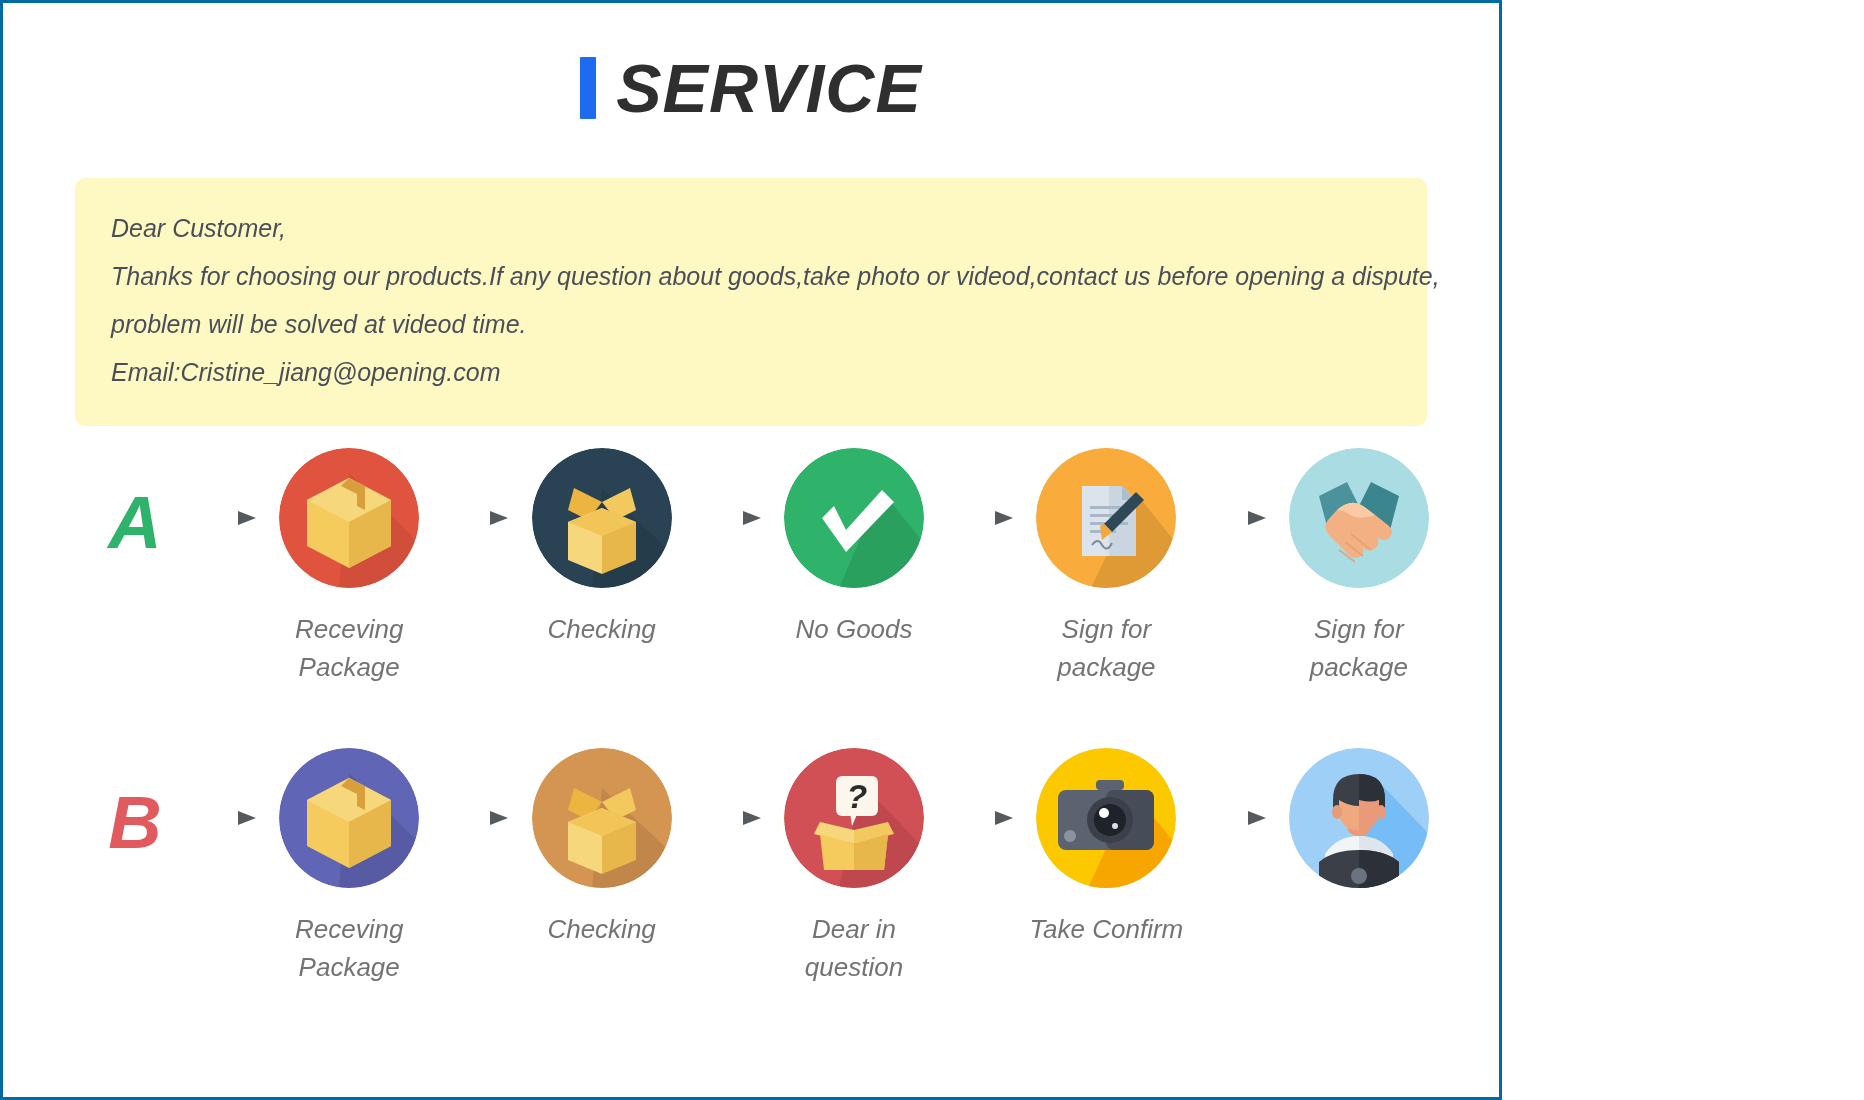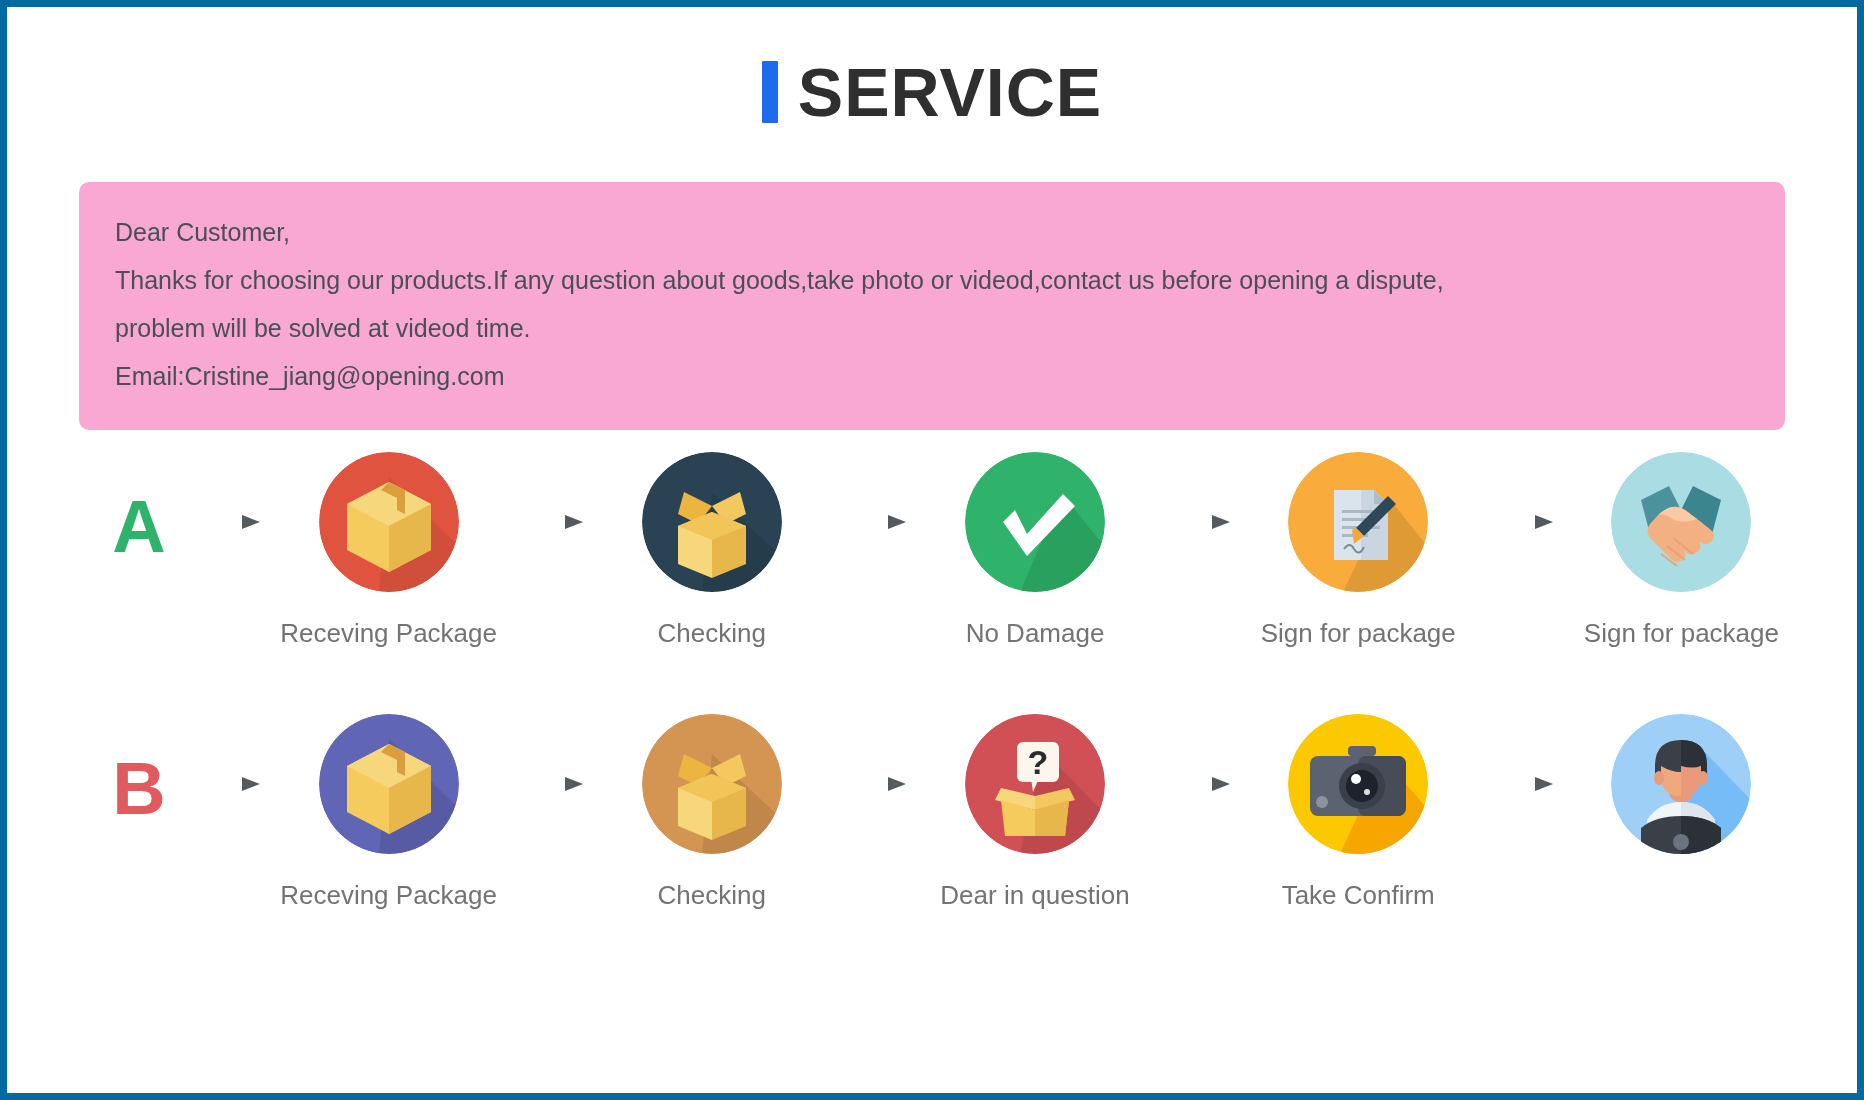--- a/index.html
+++ b/index.html
@@ -8,26 +8,27 @@
     background: #ffffff;
   }
   body {
     width: 1864px;
     height: 1100px;
     font-family: "Liberation Sans", sans-serif;
     overflow: hidden;
   }
   .page {
     position: relative;
-    width: 1864px;
+    width: 1502px;
     height: 1100px;
     box-sizing: border-box;
-    border: 7px solid #0369a1;
+    border: 3px solid #0369a1;
     background: #ffffff;
     overflow: hidden;
+    font-style: italic;
   }
 
   
   .title-row {
     display: flex;
     align-items: center;
     justify-content: center;
     gap: 20px;
     margin-top: 40px;
     height: 90px;
@@ -42,21 +43,21 @@
     font-size: 68px;
     font-weight: bold;
     color: #2f2f2f;
     letter-spacing: 1px;
     line-height: 1;
   }
 
   
   .notice {
     margin: 45px 72px 0 72px;
-    background: #f9a8d4;
+    background: #fef9c3;
     border-radius: 10px;
     padding: 26px 36px 30px 36px;
     box-sizing: border-box;
   }
   .notice p {
     margin: 0;
     font-size: 25px;
     line-height: 48px;
     color: #4a4f57;
     white-space: nowrap;
@@ -185,21 +186,21 @@
     </div>
 
     <div class="step">
       <div class="circle">
         <svg width="140" height="140" viewBox="0 0 140 140">
           <circle cx="70" cy="70" r="70" fill="#2fb36a"></circle>
           <path d="M97 42 L140 95 L140 140 L55 140 Z" fill="#000" opacity="0.10"></path>
           <path d="M38 70 L50 58 L62 82 L98 42 L110 54 L62 104 Z" fill="#ffffff"></path>
         </svg>
       </div>
-      <div class="step-label">No Damage</div>
+      <div class="step-label">No Goods</div>
     </div>
 
     <div class="arrow">
       <svg width="70" height="26" viewBox="0 0 70 26">
           <path d="M0 13 h50 v-7 l18 7 -18 7 v-7 z" fill="#555a5e"></path>
         </svg>
     </div>
 
     <div class="step">
       <div class="circle">

